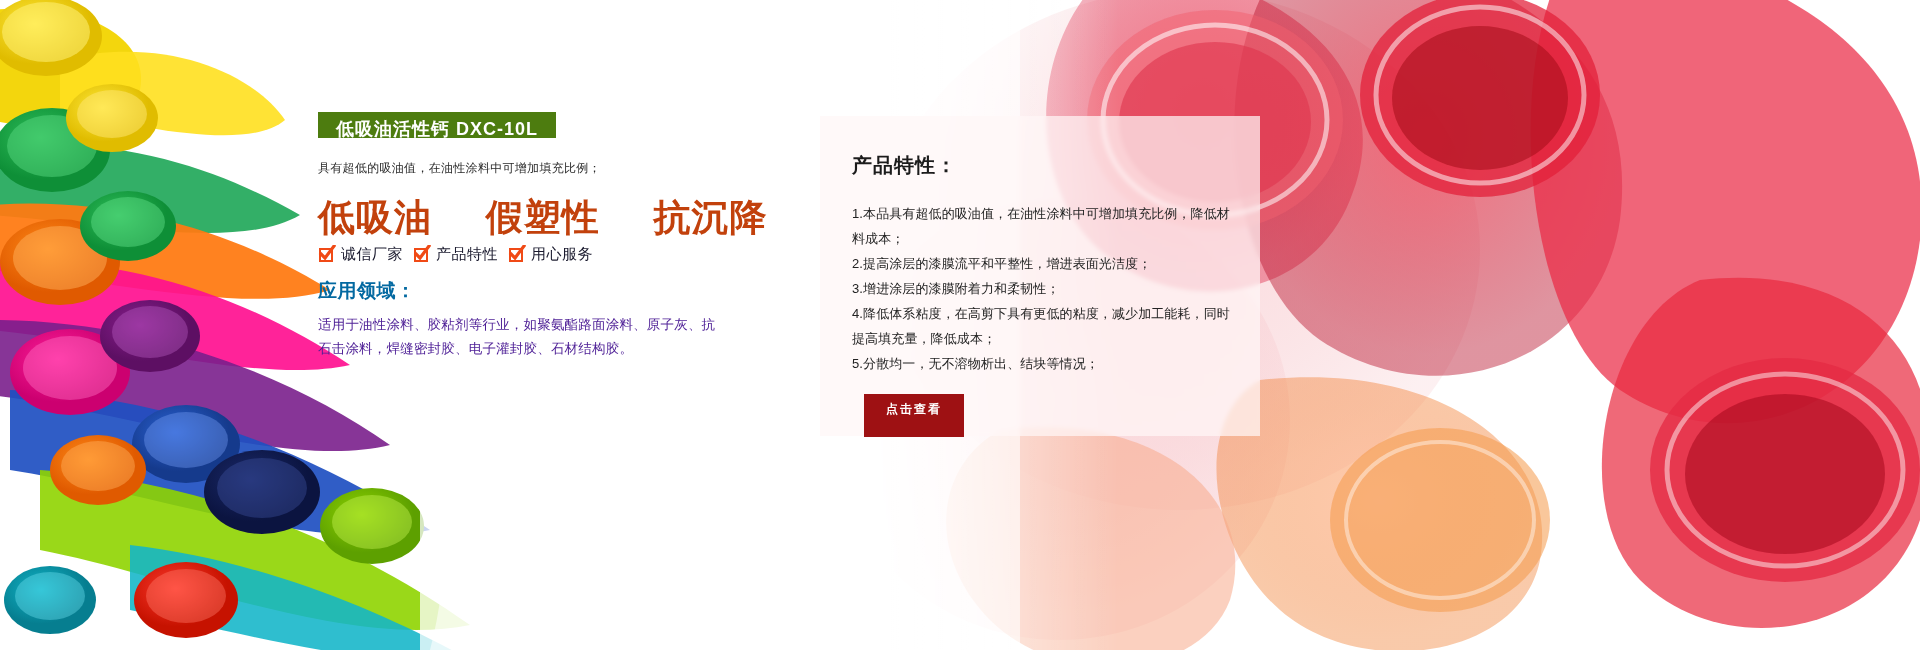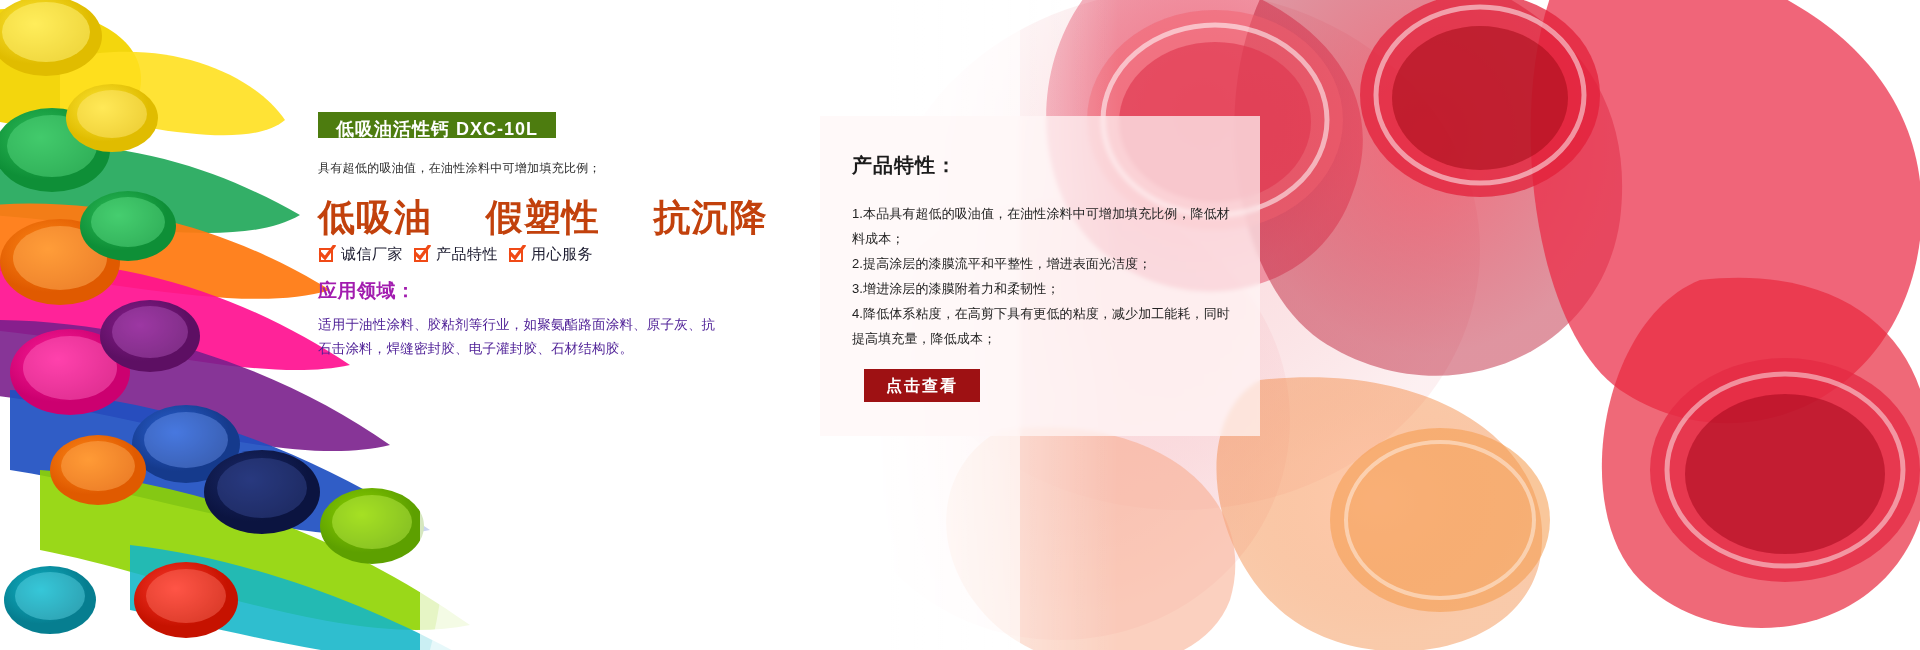--- a/index.html
+++ b/index.html
@@ -66,21 +66,21 @@
   }
   .badge .btxt {
     font-size:15px; color:#1a1a2e; letter-spacing:0.5px;
     font-family:"DejaVu Serif","Liberation Serif",serif;
   }
 
   .section-title {
     margin-top:14px;
     font-size:19px;
     font-weight:bold;
-    color:#a21caf;
+    color:#0369a1;
     letter-spacing:0.5px;
   }
 
   .app-body {
     margin-top:9px;
     font-size:13.5px;
     line-height:24px;
     color:#4c1d95;
     width:400px;
     letter-spacing:0.2px;
@@ -104,24 +104,24 @@
     color:#232323;
     letter-spacing:0.1px;
   }
   .panel-list .li { }
   .cta {
     display:inline-block;
     margin-top:18px;
     margin-left:12px;
     background:#9e1113;
     color:#ffffff;
-    font-size:16px;
+    font-size:12px;
     font-weight:bold;
     letter-spacing:2px;
-    padding:9px 22px 8px 22px;
+    padding:9px 22px 22px 22px;
     line-height:1;
     border:none;
     cursor:pointer;
     font-family:"Liberation Sans","DejaVu Sans",sans-serif;
   }
 </style>
 </head>
 <body>
 
 <div class="banner">
@@ -335,19 +335,20 @@
 
   <div class="panel">
     <div class="panel-inner">
       <div class="panel-title">产品特性：</div>
 
       <div class="panel-list">
         <div class="li">1.本品具有超低的吸油值，在油性涂料中可增加填充比例，降低材料成本；</div>
         <div class="li">2.提高涂层的漆膜流平和平整性，增进表面光洁度；</div>
         <div class="li">3.增进涂层的漆膜附着力和柔韧性；</div>
         <div class="li">4.降低体系粘度，在高剪下具有更低的粘度，减少加工能耗，同时提高填充量，降低成本；</div>
+        <div class="li">5.分散均一，无不溶物析出、结块等情况；</div>
       </div>
 
       <button class="cta">点击查看</button>
     </div>
   </div>
 
 </div>
 
 </body></html>

